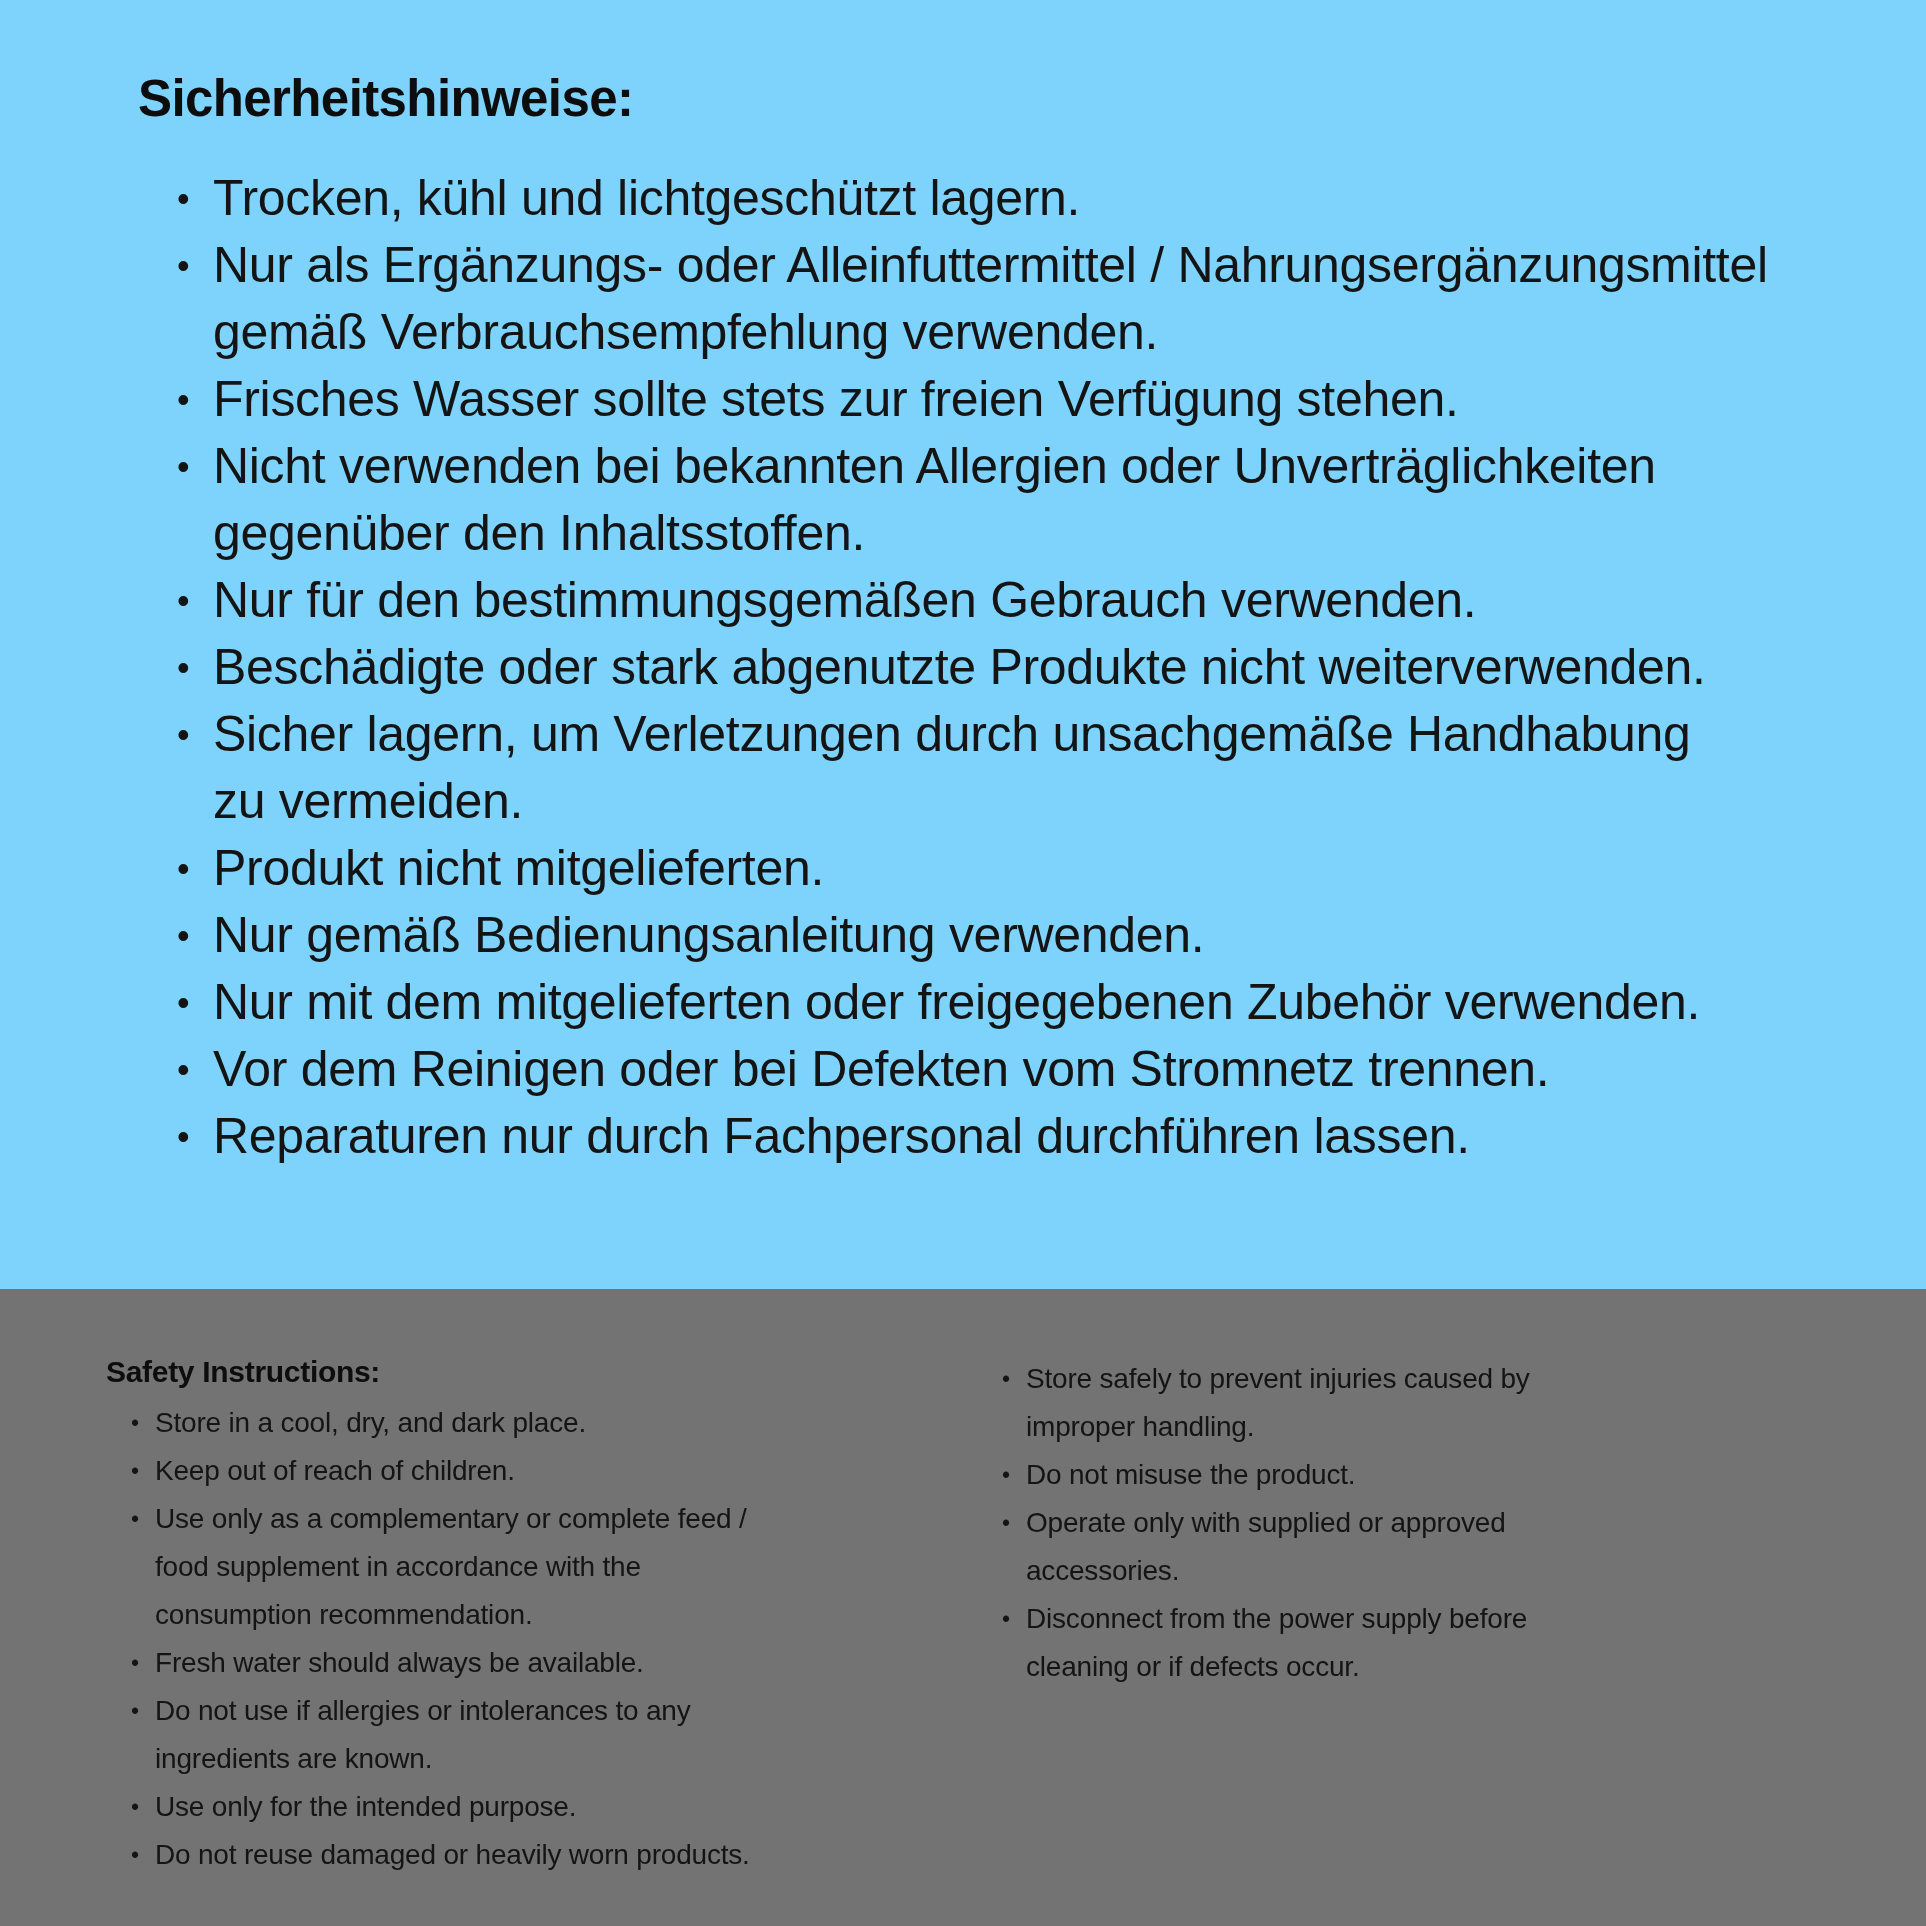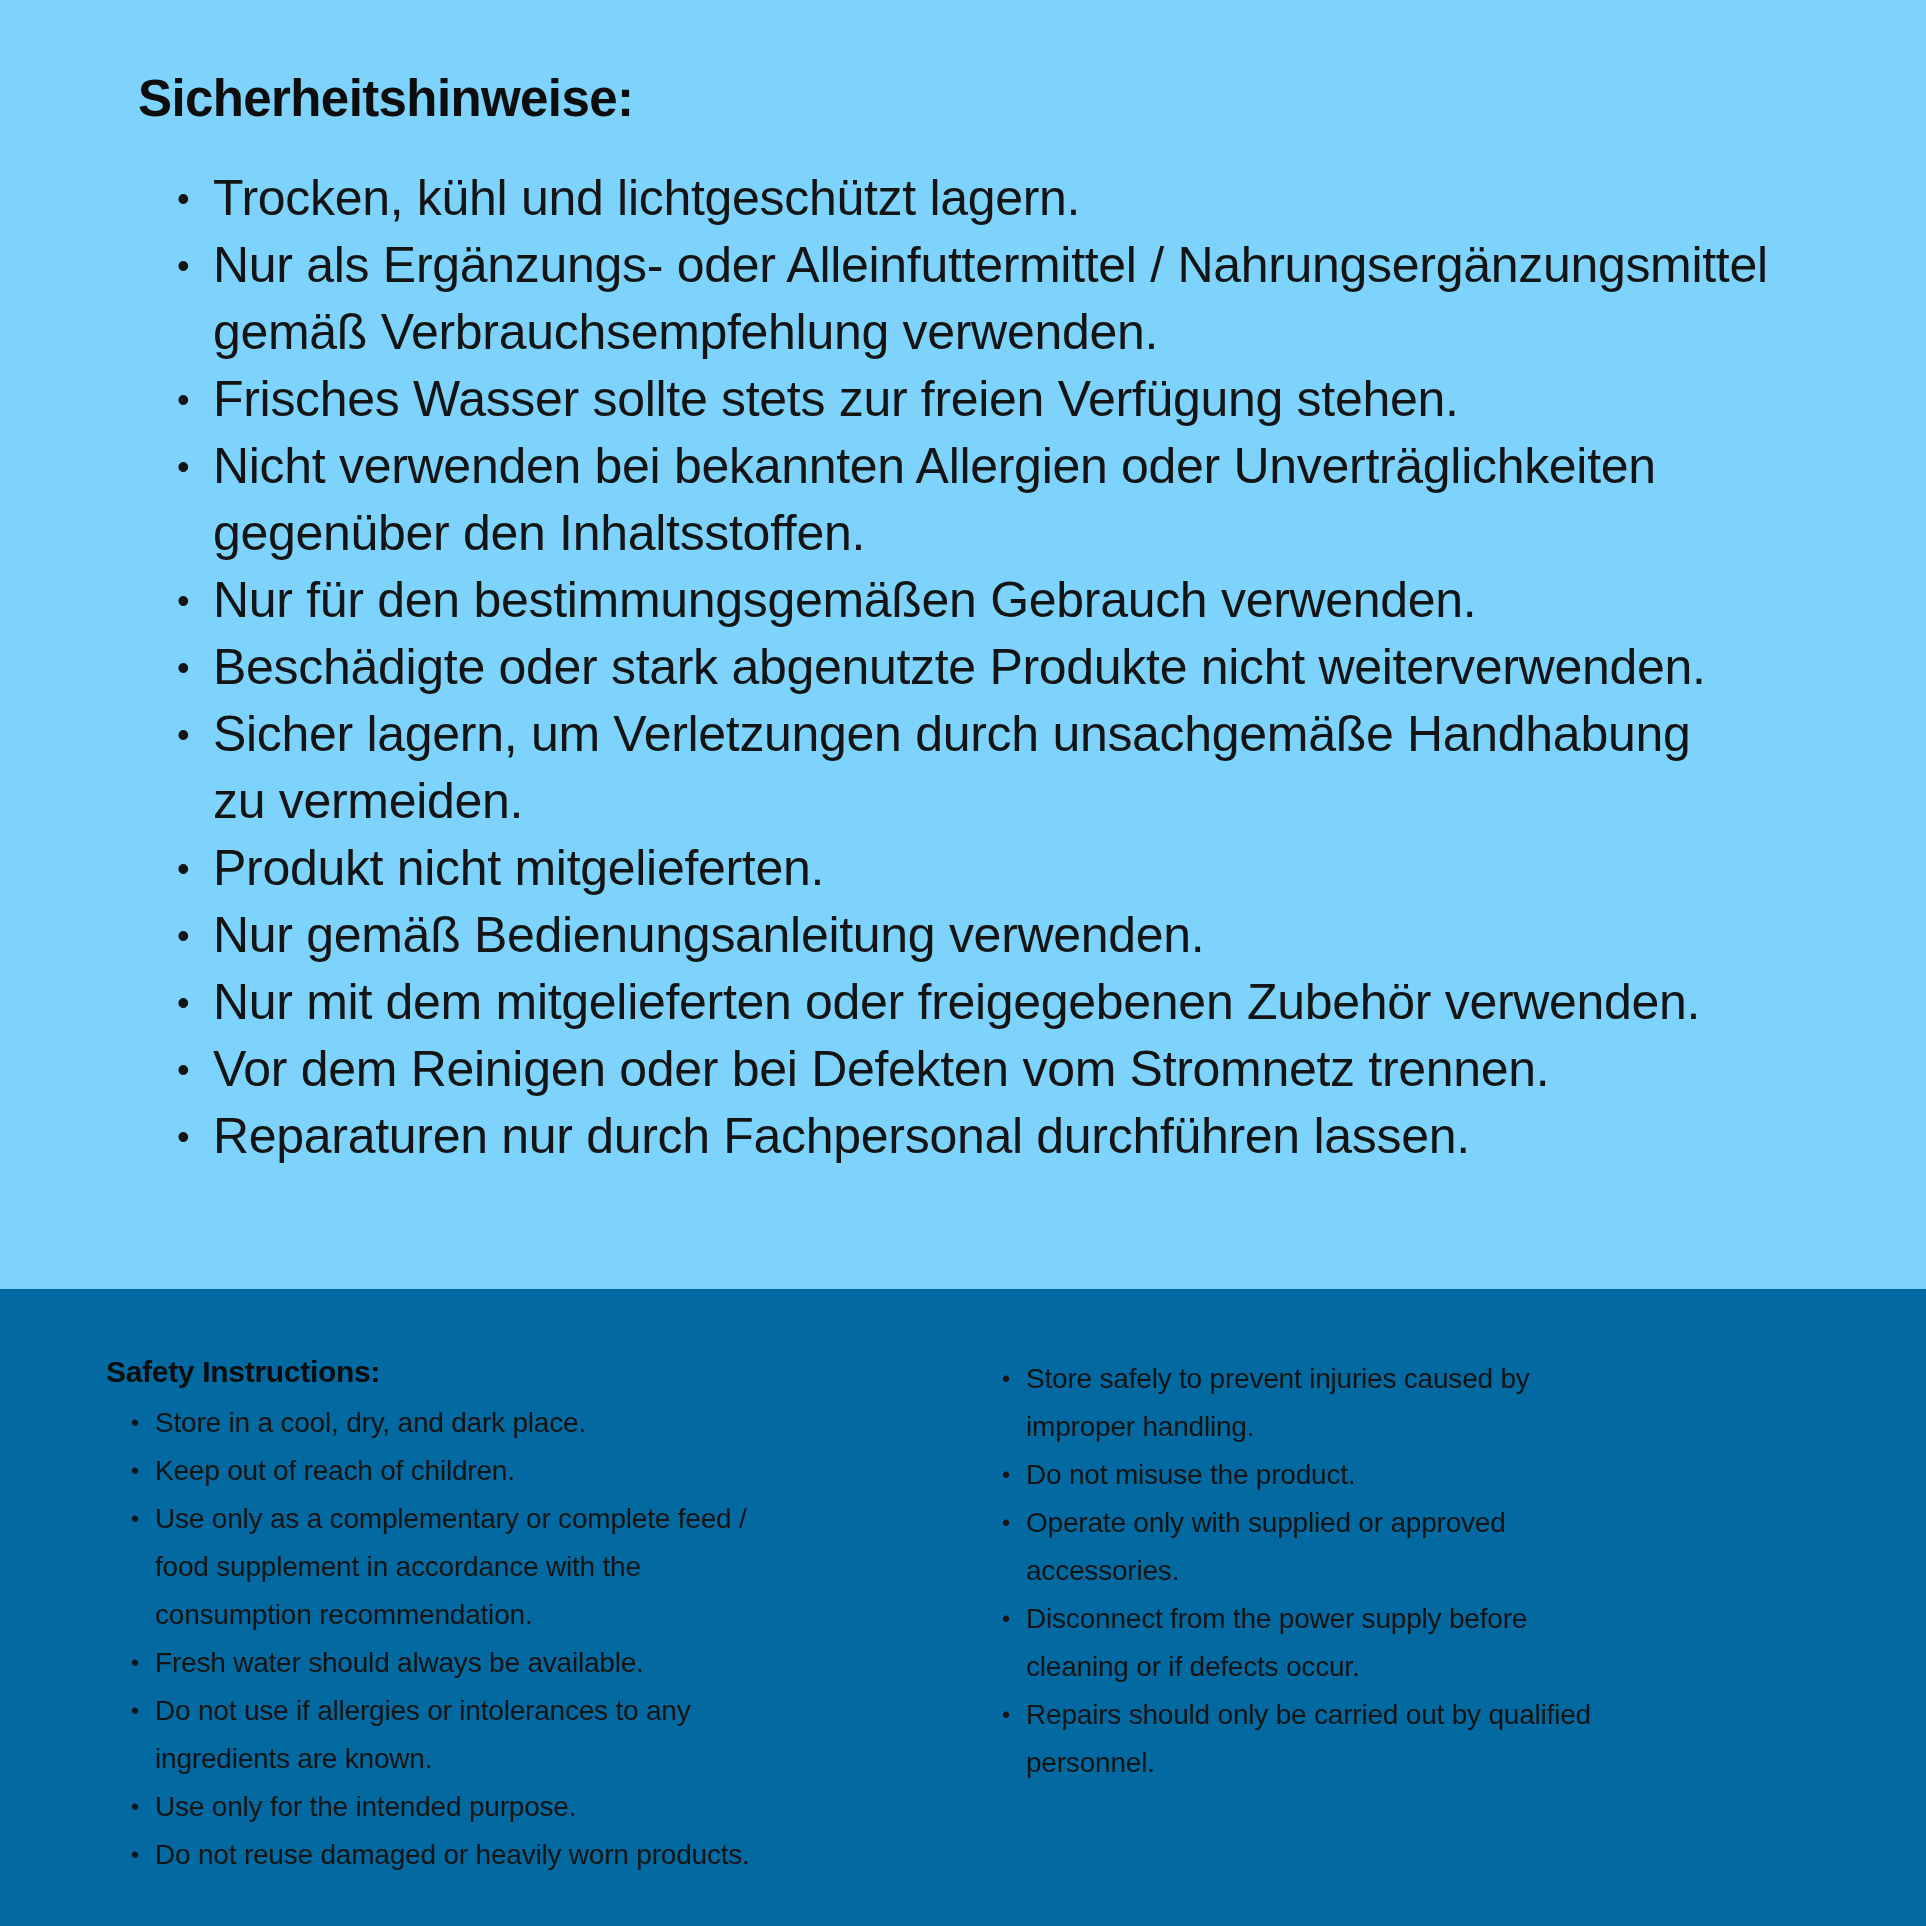--- a/index.html
+++ b/index.html
@@ -49,21 +49,21 @@
     top: 0;
     font-size: 36px;
     line-height: 67px;
     color: #141414;
   }
 
   
   .section-en {
     width: 1926px;
     height: 638px;
-    background: #0369a1;
+    background: #737373;
     padding: 66px 61px 0 106px;
     display: flex;
     align-items: flex-start;
   }
   .en-col-left  { width: 887px; flex: 0 0 auto; }
   .en-col-right { flex: 1 1 auto; }
   .en-heading {
     margin: 0 0 10.3px 0;
     font-size: 30px;
     font-weight: 700;
@@ -138,18 +138,16 @@
   </div>
   <div class="en-col-right">
     <ul class="en-list">
       <li>Store safely to prevent injuries caused by
 improper handling.</li>
       <li>Do not misuse the product.</li>
       <li>Operate only with supplied or approved
 accessories.</li>
       <li>Disconnect from the power supply before
 cleaning or if defects occur.</li>
-      <li>Repairs should only be carried out by qualified
-personnel.</li>
     </ul>
   </div>
 </section>
 
 
 </body></html>

